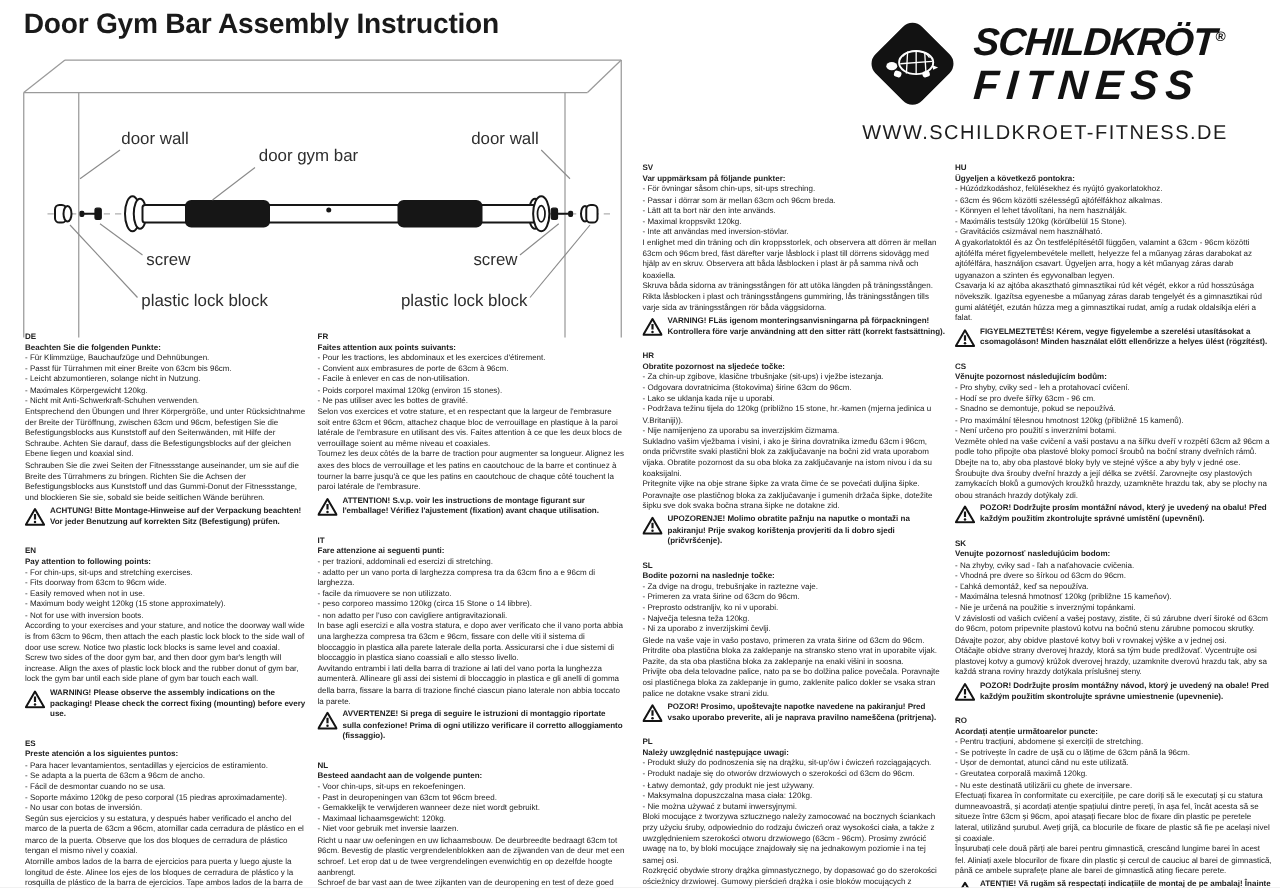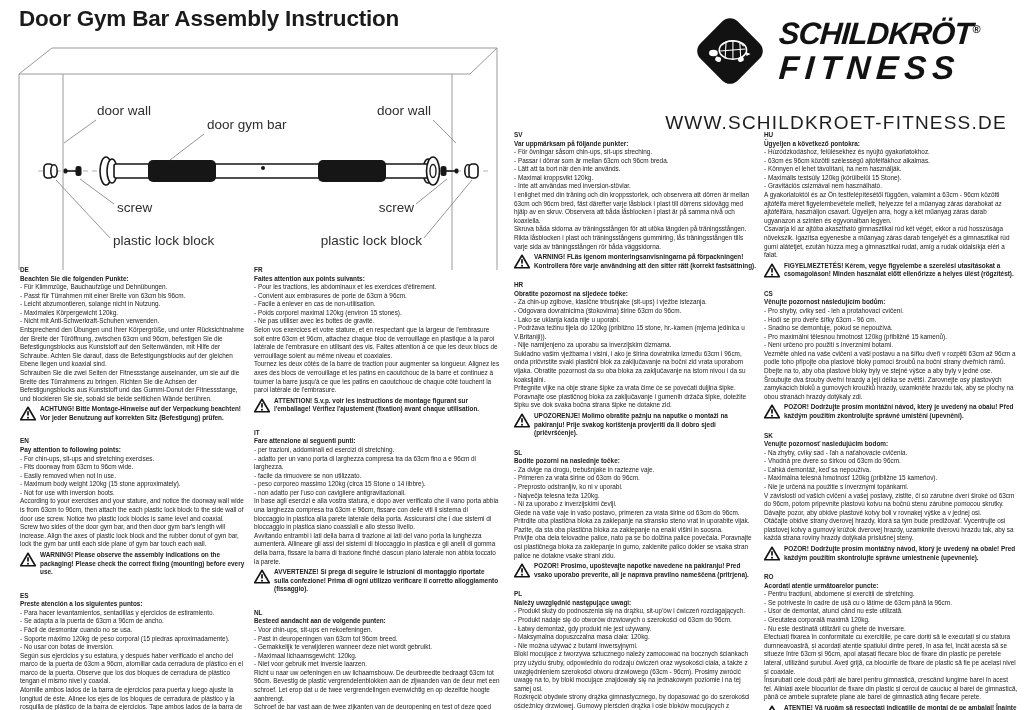--- a/index.html
+++ b/index.html
@@ -20,21 +20,21 @@
   .brand-name{
     font-size:31px;font-weight:bold;font-style:italic;letter-spacing:-1px;
     color:#121212;transform:skewX(-4deg);white-space:nowrap;
   }
   .brand-reg{font-size:11px;vertical-align:super;font-style:normal;letter-spacing:0;}
   .brand-sub{
     font-size:33px;font-weight:bold;font-style:italic;letter-spacing:6px;
     color:#121212;transform:skewX(-4deg);margin-top:2px;white-space:nowrap;
   }
   .website{
-    margin-top:22px;font-size:19px;letter-spacing:1.2px;color:#1d1d1d;white-space:nowrap;
+    margin-top:8px;font-size:16px;letter-spacing:1.2px;color:#1d1d1d;white-space:nowrap;
   }
   
   .diagram{position:absolute;left:0;top:28px;}
   .dlabel{font-size:13.5px;fill:#2e2e2e;}
   
   .col{position:absolute;font-size:6.4px;line-height:1.34;color:#222;}
   .col-1{left:20px;top:266px;width:230px;}
   .col-2{left:254px;top:266px;width:246px;}
   .col-3{left:514px;top:131px;width:242px;}
   .col-4{left:764px;top:131px;width:254px;}

